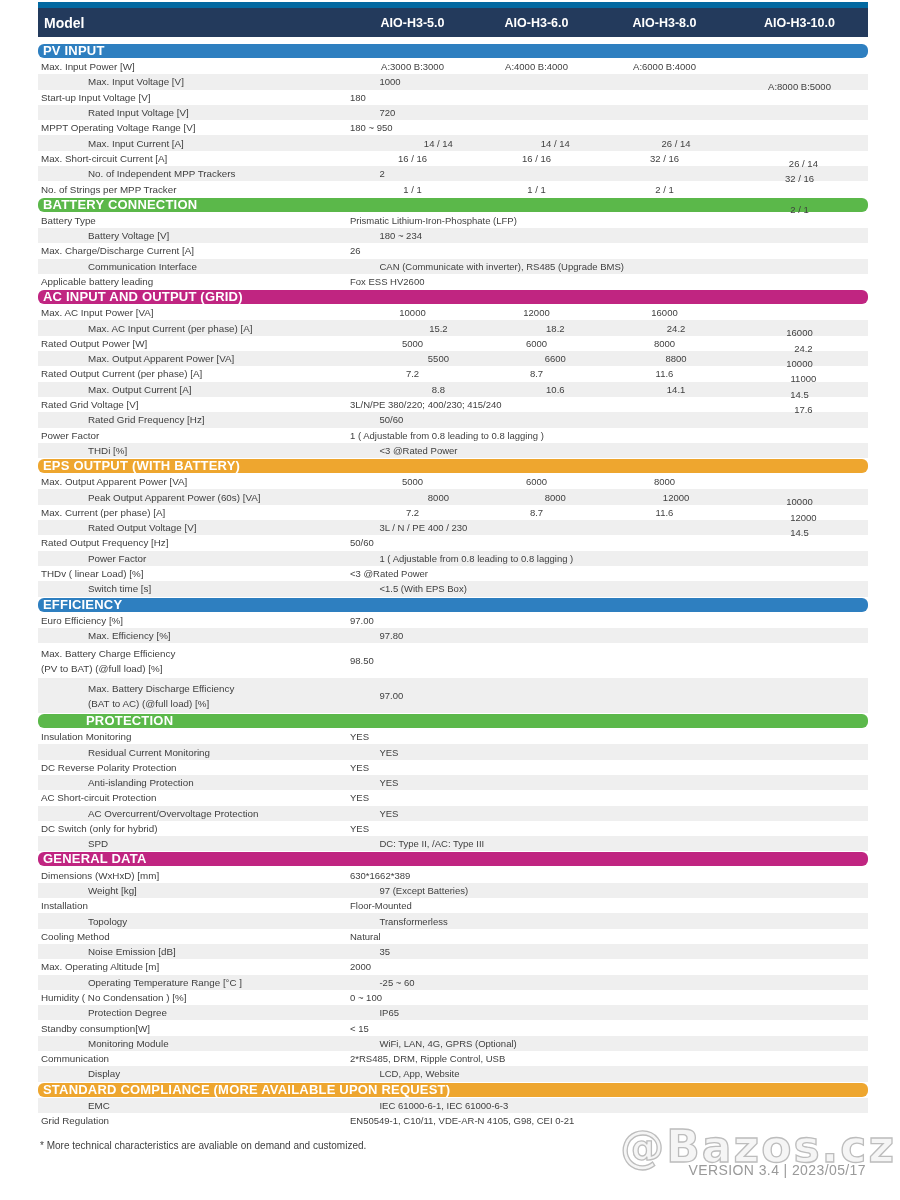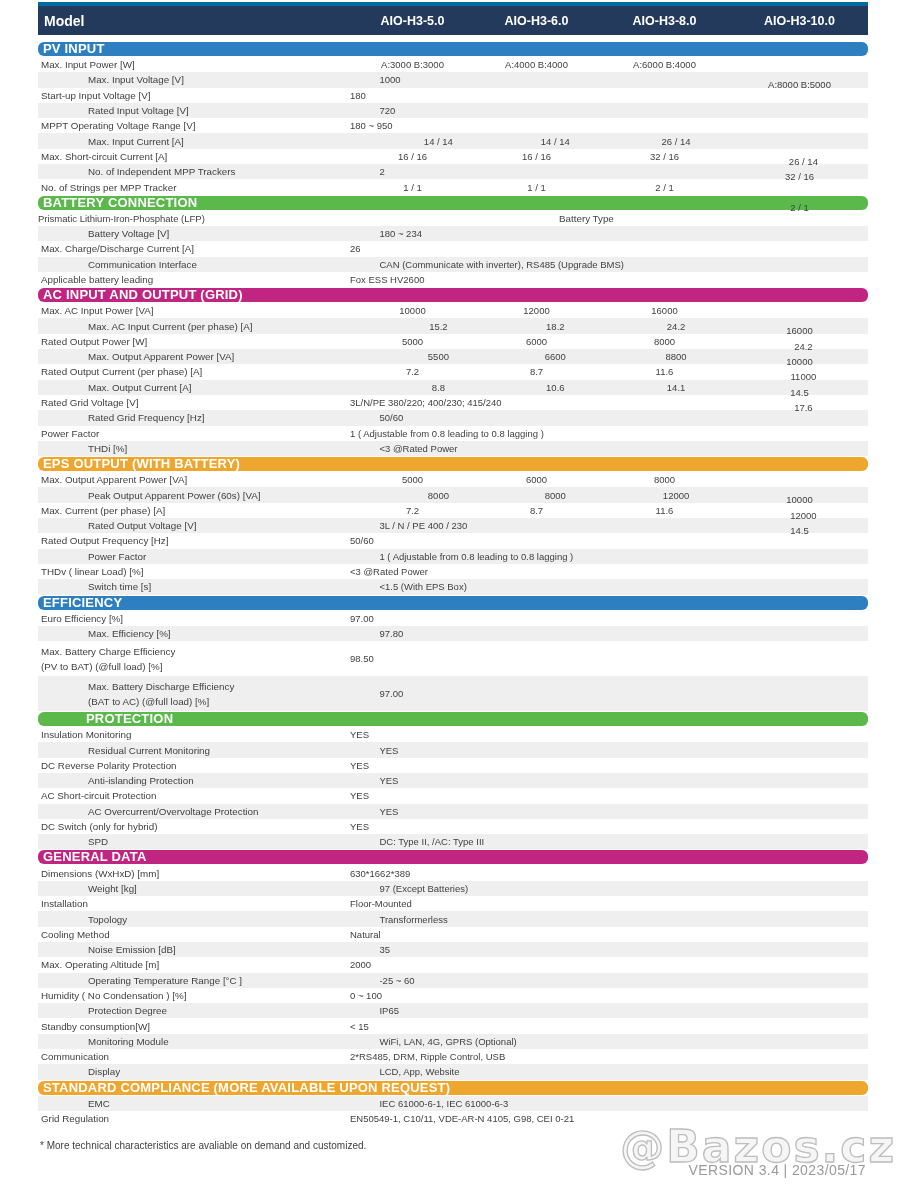--- a/index.html
+++ b/index.html
@@ -13,21 +13,21 @@
   .spec-table{
     position:absolute;
     left:38px; top:2px;
     width:830px;
   }
   .model-header{
     display:flex;
     align-items:center;
     height:29px;
     background:#233a5c;
-    border-top:4px solid #0369a1;
+    border-top:6px solid #0369a1;
     color:#ffffff;
     margin-bottom:7px;
   }
   .model-label{
     width:312px;
     font-size:14px;
     font-weight:bold;
     padding-left:6px;
     box-sizing:border-box;
   }
@@ -156,22 +156,22 @@
         </div>
         <div class="row">
           <div class="cell label">No. of Strings per MPP Tracker</div>
           <div class="cell val v1">1 / 1</div>
           <div class="cell val v2">1 / 1</div>
           <div class="cell val v3">2 / 1</div>
           <div class="cell val v4">2 / 1</div>
         </div>
         <div class="section-bar" style="background: rgb(91, 184, 74);">BATTERY CONNECTION</div>
         <div class="row">
+          <div class="cell label">Battery Type</div>
           <div class="cell val spanval">Prismatic Lithium-Iron-Phosphate (LFP)</div>
-          <div class="cell label">Battery Type</div>
         </div>
         <div class="row alt">
           <div class="cell label">Battery Voltage [V]</div>
           <div class="cell val spanval">180 ~ 234</div>
         </div>
         <div class="row">
           <div class="cell label">Max. Charge/Discharge Current [A]</div>
           <div class="cell val spanval">26</div>
         </div>
         <div class="row alt">

